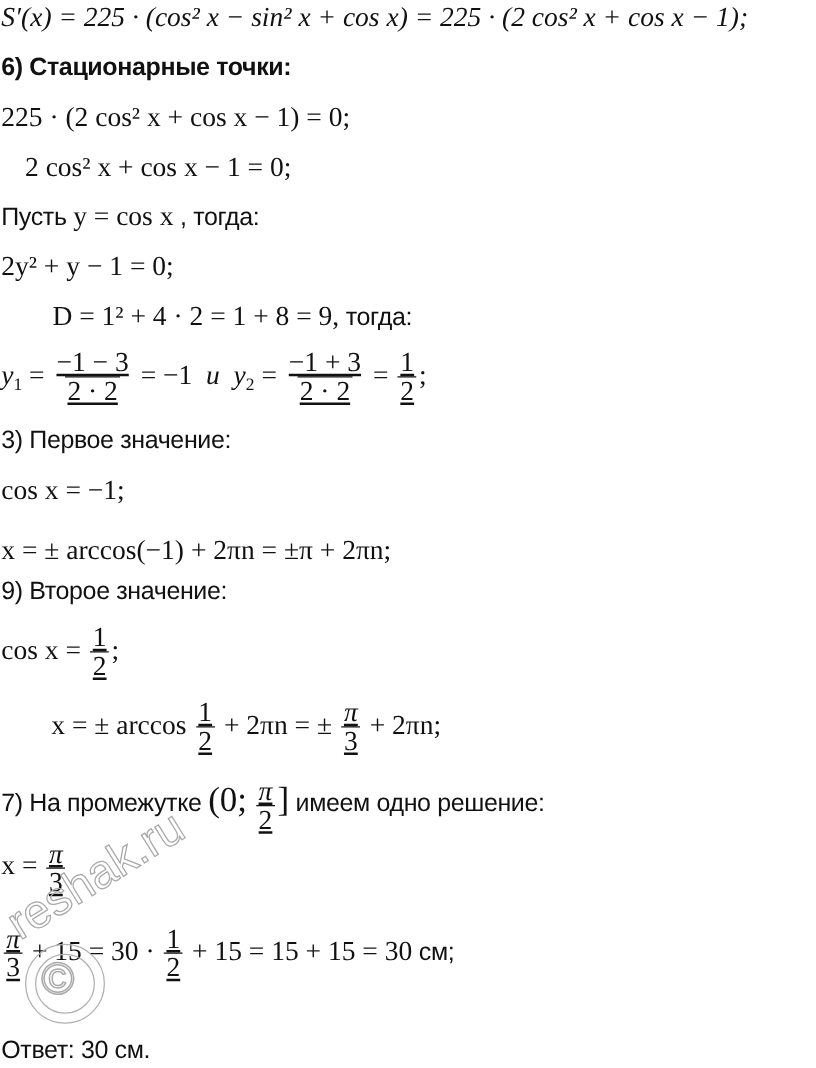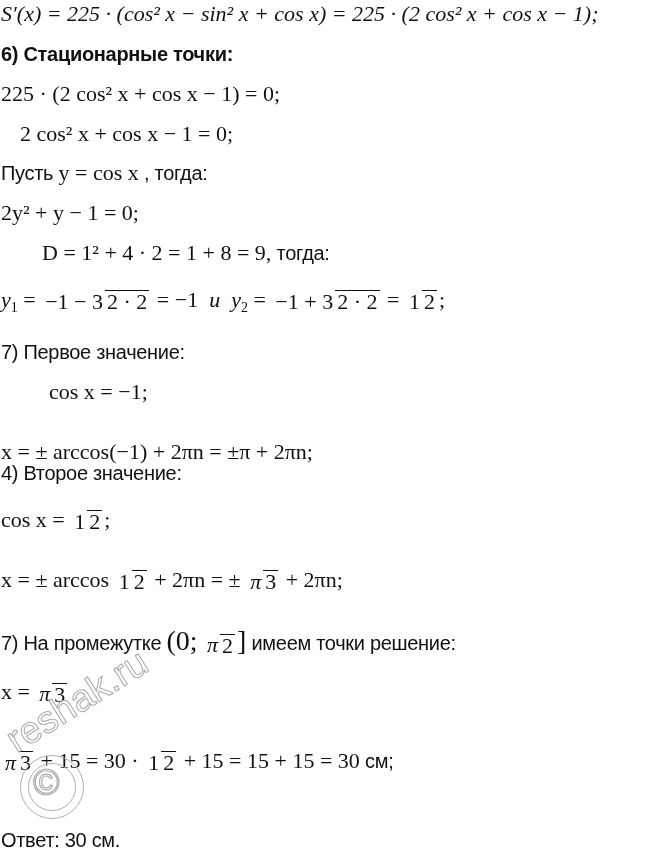--- a/index.html
+++ b/index.html
@@ -2,21 +2,21 @@
 <html><head>
 <meta charset="utf-8">
 <style>
   html, body { margin: 0; padding: 0; background: #ffffff; }
   body { width: 653px; height: 854px; position: relative; overflow: hidden; color: #111; }
   .line { position: absolute; left: 1px; white-space: nowrap; font-size: 21px; line-height: 24px; }
   .mi { font-family: "Liberation Serif", serif; font-style: italic; font-size: 22px; }
   .mr { font-family: "Liberation Serif", serif; font-size: 22px; }
   .t { font-family: "Liberation Sans", sans-serif; font-size: 20px; letter-spacing: -0.3px; }
   sub { font-size: 14px; vertical-align: -5px; line-height: 0; }
-  .frac { display: inline-flex; flex-direction: row; align-items: center; vertical-align: middle; margin: 0 2px; }
+  .frac { display: inline-flex; flex-direction: column; align-items: center; vertical-align: middle; margin: 0 2px; text-decoration: underline; }
   .frac .num { padding: 0 2px; line-height: 22px; }
   .frac .den { padding: 0 2px; line-height: 22px; border-top: 1.3px solid #111; }
   .watermark { position: absolute; pointer-events: none; }
   .wm-text { position: absolute; font-family: "Liberation Sans", sans-serif; font-size: 38px; color: transparent; -webkit-text-stroke: 1px #a8a8a8; }
   .wm-circle { position: absolute; border: 1.5px solid #b0b0b0; border-radius: 50%; }
   .wm-c { position: absolute; font-family: "Liberation Sans", sans-serif; color: transparent; -webkit-text-stroke: 1.2px #aaa; }
 </style>
 </head>
 <body>
 
@@ -66,65 +66,65 @@
       <span class="den">2 · 2</span>
     </span>
     <span>=</span>
     <span class="frac">
       <span class="num">1</span>
       <span class="den">2</span>
     </span><span>;</span>
   </div>
 
   <div class="line t" style="top:340px;">
-    <span>7) Первое значение:</span>
+    <span>3) Первое значение:</span>
   </div>
 
-  <div class="line mr" style="top:380px;margin-left:48px;">
+  <div class="line mr" style="top:380px;">
     <span>cos x = −1;</span>
   </div>
 
-  <div class="line mr" style="top:440px;text-align:right;">
+  <div class="line mr" style="top:428px;text-align:right;">
     <span>x = ± arccos(−1) + 2πn = ±π + 2πn;</span>
   </div>
 
   <div class="line t" style="top:461px;">
-    <span>4) Второе значение:</span>
+    <span>9) Второе значение:</span>
   </div>
 
   <div class="line mr" style="top:496px; line-height:48px;">
     <span>cos x =</span>
     <span class="frac">
       <span class="num">1</span>
       <span class="den">2</span>
     </span><span>;</span>
   </div>
 
-  <div class="line mr" style="top:556px; line-height:48px;">
+  <div class="line mr" style="top:556px; line-height:48px;padding-left:40px;">
     <span>x = ± arccos</span>
     <span class="frac">
       <span class="num">1</span>
       <span class="den">2</span>
     </span>
     <span>+ 2πn = ±</span>
     <span class="frac">
       <span class="num mi">π</span>
       <span class="den">3</span>
     </span>
     <span>+ 2πn;</span>
   </div>
 
   <div class="line" style="top:617px; line-height:48px;">
     <span class="t">7) На промежутке </span>
     <span class="mr" style="font-size:28px;">(0;</span>
     <span class="frac mr">
       <span class="num mi">π</span>
       <span class="den">2</span>
     </span><span class="mr" style="font-size:28px;">]</span>
-    <span class="t"> имеем точки решение:</span>
+    <span class="t"> имеем одно решение:</span>
   </div>
 
   <div class="line" style="top:668px; line-height:48px;">
     <span class="mr">x =</span>
     <span class="frac mr">
       <span class="num mi">π</span>
       <span class="den">3</span>
     </span>
   </div>
 

